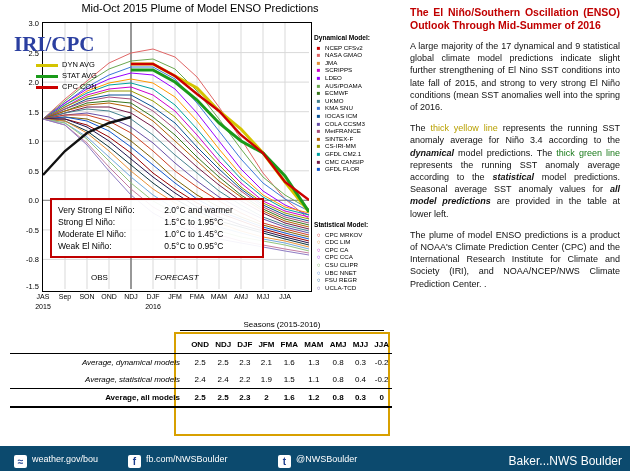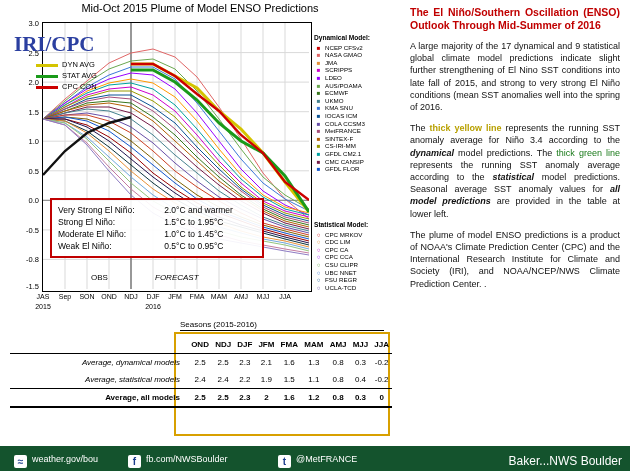--- a/index.html
+++ b/index.html
@@ -36,39 +36,39 @@
   
   #dyn-list{position:absolute;left:312px;top:18px;width:86px;font-size:6.2px;line-height:7.6px;color:#000;}
   #dyn-list .hdr{font-weight:bold;font-size:6.6px;margin-bottom:2px;}
   #stat-list{position:absolute;left:312px;top:205px;width:86px;font-size:6.2px;line-height:7.6px;color:#000;}
   #stat-list .hdr{font-weight:bold;font-size:6.6px;margin-bottom:2px;}
   .mrow{white-space:nowrap;}
   .msym{display:inline-block;width:9px;text-align:center;margin-right:2px;}
 
   
   #tbl-wrap{position:absolute;left:0;top:318px;width:400px;height:128px;background:#fff;}
-  #seasons-head{position:absolute;left:180px;top:2px;width:204px;text-align:left;font-size:8px;border-bottom:1px solid #000;padding-bottom:1px;}
+  #seasons-head{position:absolute;left:180px;top:2px;width:204px;text-align:center;font-size:8px;border-bottom:1px solid #000;padding-bottom:1px;}
   table.data{position:absolute;left:10px;top:18px;width:382px;border-collapse:collapse;font-size:8px;}
   table.data th,table.data td{padding:4px 2px;text-align:center;}
   table.data th.rowlabel,table.data td.rowlabel{text-align:right;width:168px;font-style:italic;padding-right:8px;}
   table.data tr.sep td{border-top:1px solid #000;}
   table.data tr.total td{font-weight:bold;font-style:normal;border-top:1px solid #000;border-bottom:2px solid #000;}
   table.data tr.total td.rowlabel{font-style:normal;font-weight:bold;}
   #tbl-outline{position:absolute;left:174px;top:14px;width:216px;height:104px;border:2px solid #d8a000;box-sizing:border-box;}
 
   
   #right{position:absolute;left:400px;top:0;width:230px;height:412px;background:#ffffff;padding:6px 10px 0 10px;box-sizing:border-box;}
   #right h1{font-size:10.5px;color:#c00000;font-weight:bold;margin:0 0 8px 0;line-height:13px;text-align:justify;}
   #right p{font-size:9px;color:#111;line-height:12.2px;margin:0 0 9px 0;text-align:justify;}
-  .yellowline{color:#b8a000;font-weight:bold;}
+  .yellowline{color:#b8a000;font-weight:normal;}
   .greenline{color:#1a7a1a;font-weight:normal;}
   .italbold{font-weight:bold;font-style:italic;}
 
   
-  #footer{position:absolute;left:0;top:446px;width:630px;height:25px;background:#14532d;}
+  #footer{position:absolute;left:0;top:446px;width:630px;height:25px;background:#0c4a6e;}
   .fitem{position:absolute;top:8px;font-size:9px;color:#fff;white-space:nowrap;}
   .ficon{display:inline-block;width:13px;height:13px;vertical-align:-3px;margin-right:5px;border-radius:2px;text-align:center;font-size:10px;font-weight:bold;line-height:13px;color:#1b3c8c;background:#fff;}
   #credit{position:absolute;right:8px;top:8px;font-size:12px;color:#fff;}
   #divider-v{position:absolute;left:398px;top:0;width:2px;height:446px;background:#ffffff;}
 </style>
 </head>
 <body>
 
 <div id="page">
 
@@ -316,18 +316,18 @@
   </div>
 
   <div id="footer">
     <div class="fitem" style="left:14px;">
       <span class="ficon">≈</span><span>weather.gov/bou</span>
     </div>
     <div class="fitem" style="left:128px;">
       <span class="ficon">f</span><span>fb.com/NWSBoulder</span>
     </div>
     <div class="fitem" style="left:278px;">
-      <span class="ficon">t</span><span>@MetFRANCE</span>
+      <span class="ficon">t</span><span>@NWSBoulder</span>
     </div>
     <div id="credit">Baker...NWS Boulder</div>
   </div>
 
 </div>
 
 </body></html>

